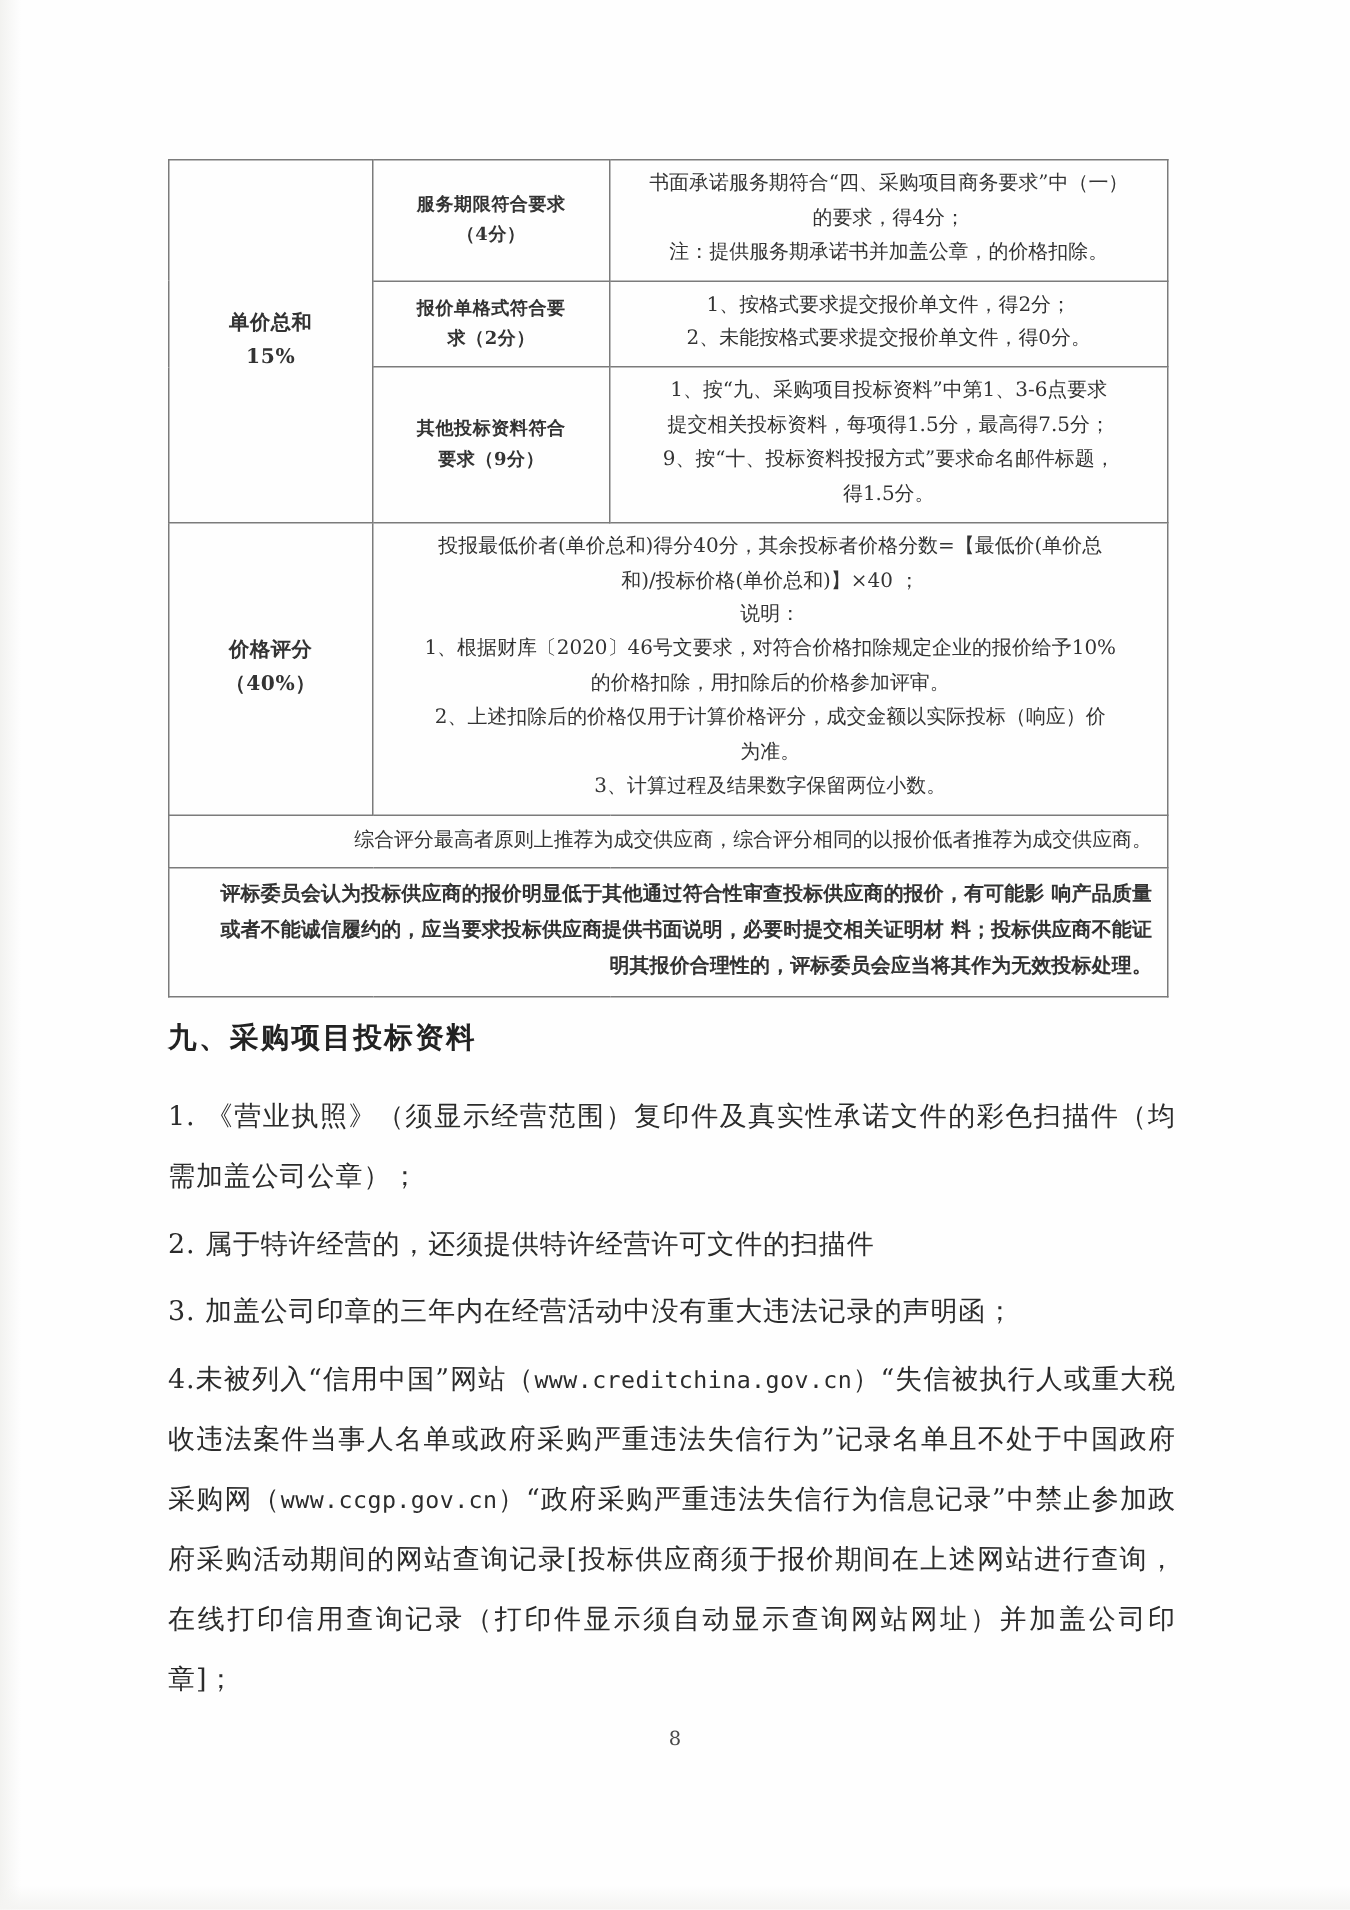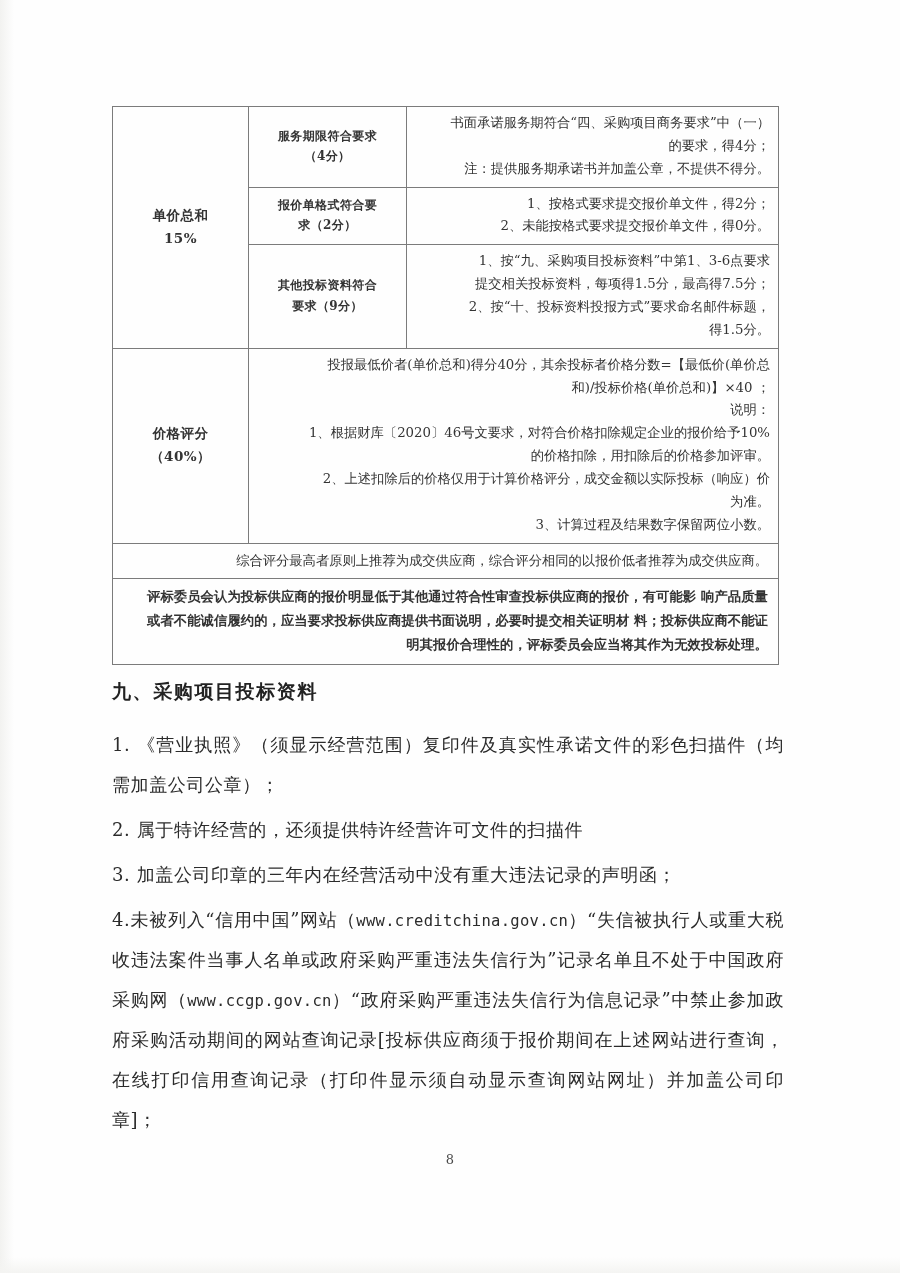--- a/index.html
+++ b/index.html
@@ -59,21 +59,21 @@
   .col-desc  { width: 372px; }
 
   td.cat, td.item {
     text-align: center;
     font-weight: bold;
     letter-spacing: 0.4px;
   }
   td.cat { font-size: 13.5px; }
   td.item { font-size: 12px; }
   td.desc {
-    text-align: right;
+    text-align: center;
     font-weight: normal;
   }
   td.desc .ln { display: block; white-space: nowrap; }
 
   td.full {
     text-align: right;
     font-weight: normal;
     padding: 6px 10px 7px 22px;
   }
   td.full.bold-note {
@@ -153,21 +153,21 @@
           <span class="cat-line">单价总和</span>
           <span class="cat-line">15%</span>
         </td>
         <td class="item">
           <span class="cat-line">服务期限符合要求</span>
           <span class="cat-line">（4分）</span>
         </td>
         <td class="desc">
           <span class="ln">书面承诺服务期符合“四、采购项目商务要求”中（一）</span>
           <span class="ln">的要求，得4分；</span>
-          <span class="ln">注：提供服务期承诺书并加盖公章，不提供不得分。</span>
+          <span class="ln">注：提供服务期承诺书并加盖公章，的价格扣除。</span>
         </td>
       </tr>
 
       <tr>
         <td class="item">
           <span class="cat-line">报价单格式符合要</span>
           <span class="cat-line">求（2分）</span>
         </td>
         <td class="desc">
           <span class="ln">1、按格式要求提交报价单文件，得2分；</span>
@@ -176,21 +176,21 @@
       </tr>
 
       <tr>
         <td class="item">
           <span class="cat-line">其他投标资料符合</span>
           <span class="cat-line">要求（9分）</span>
         </td>
         <td class="desc">
           <span class="ln">1、按“九、采购项目投标资料”中第1、3-6点要求</span>
           <span class="ln">提交相关投标资料，每项得1.5分，最高得7.5分；</span>
-          <span class="ln">2、按“十、投标资料投报方式”要求命名邮件标题，</span>
+          <span class="ln">9、按“十、投标资料投报方式”要求命名邮件标题，</span>
           <span class="ln">得1.5分。</span>
         </td>
       </tr>
 
       <tr>
         <td class="cat">
           <span class="cat-line">价格评分</span>
           <span class="cat-line">（40%）</span>
         </td>
         <td class="desc" colspan="2">

